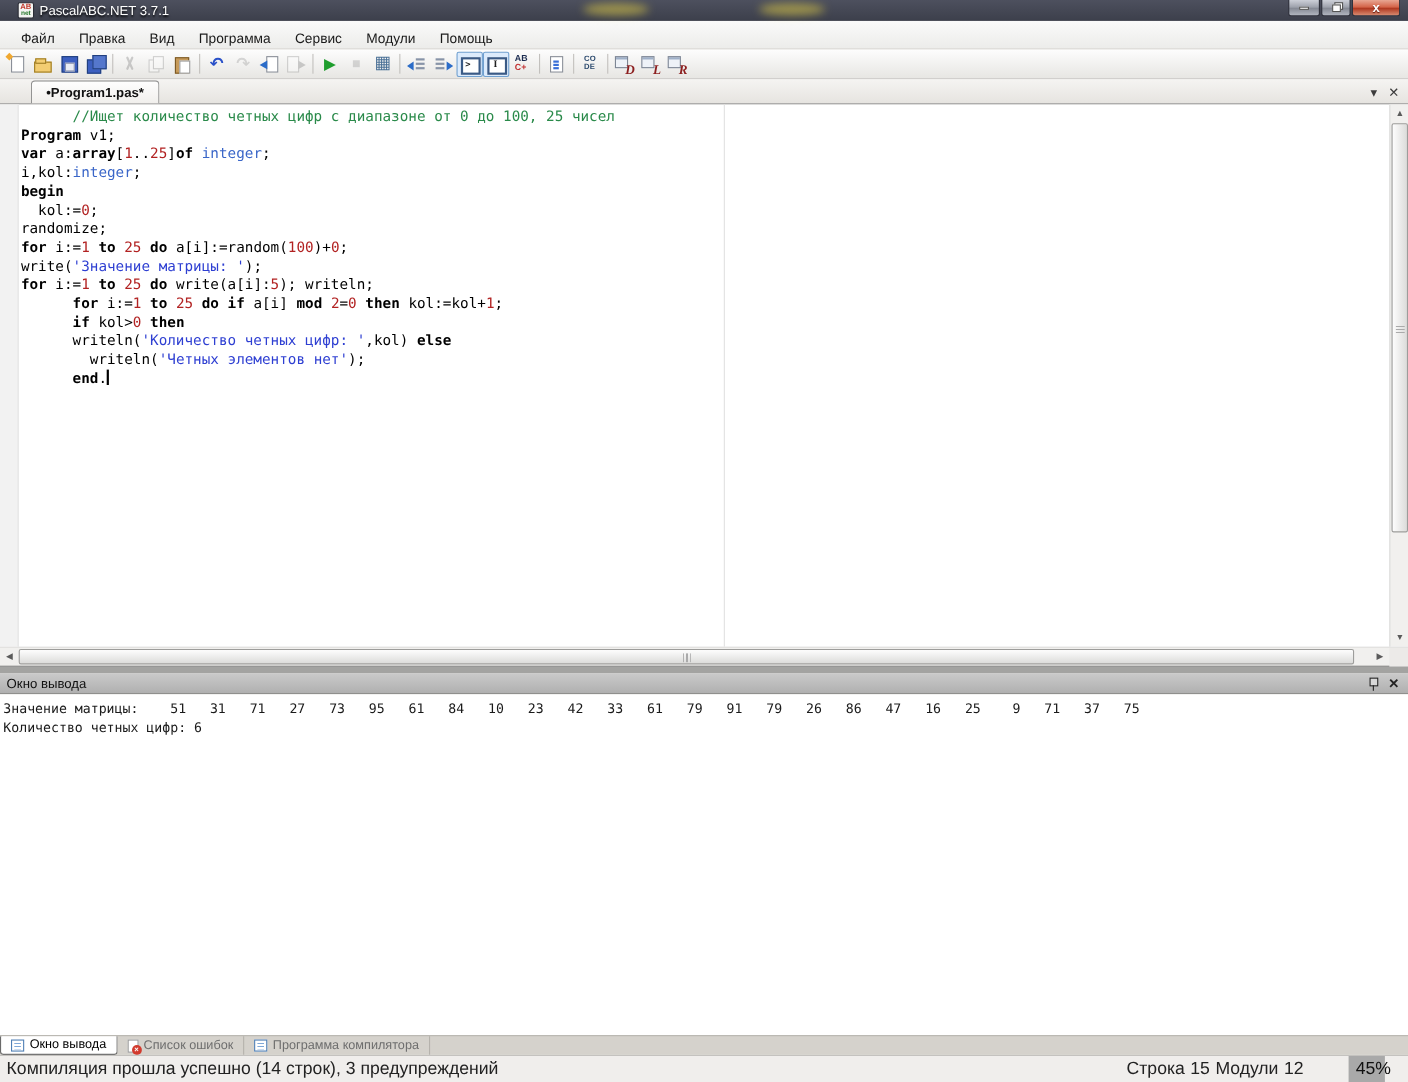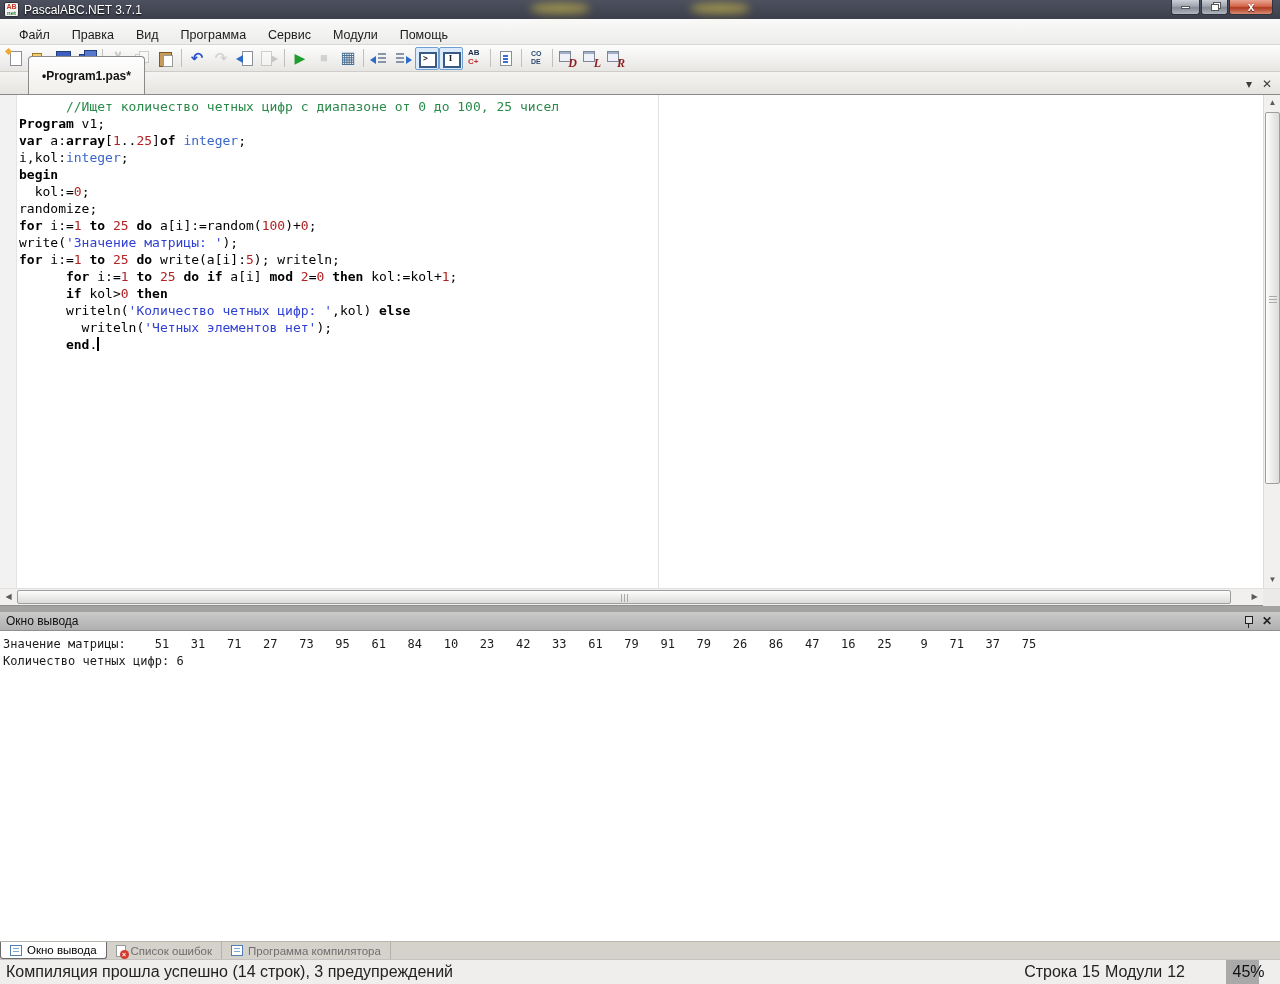--- a/index.html
+++ b/index.html
@@ -1,21 +1,21 @@
 <!DOCTYPE html>
 <html><head>
 <meta charset="utf-8">
 <style>
   * { box-sizing: border-box; margin: 0; padding: 0; }
   html,body { width:1280px; height:984px; overflow:hidden;
     font-family:"Liberation Sans", sans-serif; background:#e8e6e3; }
 
   
   .titlebar { position:relative; height:19px;
-    background:linear-gradient(#4d505e,#3c3f4b); display:flex; align-items:center; }
+    background:linear-gradient(#4d505e,#3c3f4b); display:flex; align-items:center;padding-left:12px; }
   .glow { position:absolute; top:3px; width:60px; height:11px; border-radius:50%;
     background:rgba(225,205,70,.55); filter:blur(4px); }
   .glow.g1 { left:530px; } .glow.g2 { left:690px; }
   .applogo { width:15px; height:15px; margin:0 5px 0 4px; background:#f4f4f2;
     border-radius:2px; border:1px solid #2b2d36; position:relative; z-index:2;
     font-weight:bold; text-align:center; }
   .applogo .lg1 { display:block; font-size:7px; line-height:7px; color:#c23b2e; }
   .applogo .lg2 { display:block; font-size:6px; line-height:6px; color:#2e7d32; }
   .apptitle { color:#fff; font-size:12px; z-index:2; text-shadow:0 1px 2px #000; }
   .winbtns { position:absolute; right:7px; top:0; display:flex; z-index:3; }
@@ -83,21 +83,21 @@
   .ic-format::before { left:3px; top:2px; width:10px; height:13px; background:#fff; border:1px solid #8a8f98; z-index:0; }
   .ic-format::after { left:6px; top:6px; width:5px; height:2px; background:#3a6fd8; box-shadow:0 3px 0 #3a6fd8, 0 6px 0 #3a6fd8; }
   .ic-code .t1 { position:absolute; left:3px; top:1px; font:bold 7px/7px "Liberation Sans",sans-serif; color:#2c4a6e; }
   .ic-code .t2 { position:absolute; left:3px; top:9px; font:bold 7px/7px "Liberation Sans",sans-serif; color:#2c4a6e; }
   .ic-module::before { left:0; top:2px; width:10px; height:9px; background:#eef2f8; border:1px solid #7d8694; box-shadow:inset 0 2px 0 #9fb0c8; }
   .ic-module .t1 { position:absolute; right:0; bottom:-2px; font:bold italic 12px/12px "Liberation Serif",serif; color:#8c1f1f; }
 
   
   .tabrow { position:relative; height:23px; background:linear-gradient(#f5f4f2,#e6e4e0);
     border-bottom:1px solid #898989; }
-  .doc-tab { position:absolute; left:28px; bottom:0; height:38px; padding:0 13px;
+  .doc-tab { position:absolute; left:28px; bottom:0; height:21px; padding:0 13px;
     background:linear-gradient(#fefefe,#f1efec); border:1px solid #8a8a8a; border-bottom:none;
     border-radius:4px 4px 0 0; display:flex; align-items:center;
     font-size:12px; font-weight:bold; color:#111; }
   .tab-tools { position:absolute; right:8px; top:0; height:23px; display:flex; align-items:center; gap:10px; }
   .tab-tools .tt { color:#3c3c3c; font-size:12px; line-height:12px; }
 
   
   .editor { position:relative; height:493px; background:#fff; }
   .gutter { position:absolute; left:0; top:0; bottom:0; width:17px; background:#f2f2f2;
     border-right:1px solid #e4e4e4; }

